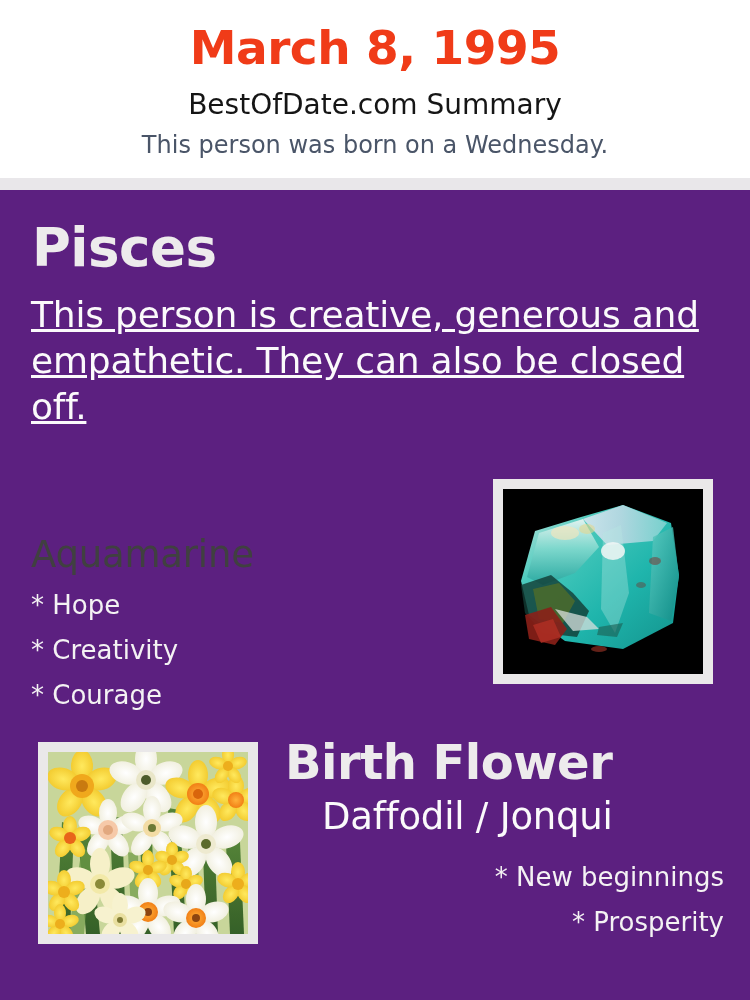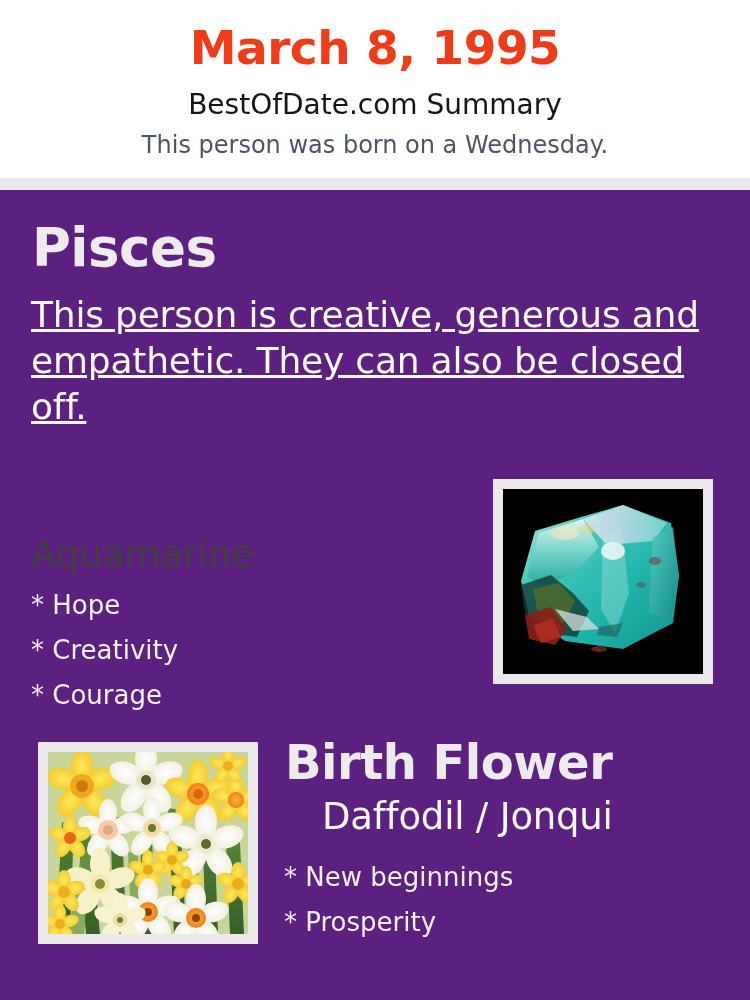--- a/index.html
+++ b/index.html
@@ -78,20 +78,21 @@
     letter-spacing:-0.5px; line-height:1.1;
   }
   .flower-name {
     position:absolute; left:284px; top:796px;
     font-size:37px; font-weight:400; color:#FBFAFB;
     letter-spacing:-0.2px; line-height:1.15;margin-left:38px;
   }
   .flower-traits {
     position:absolute; left:284px; top:855px; width:440px;
     list-style:none;
+    text-align:right;
   }
   .flower-traits li {
     font-size:26px; font-weight:400; color:#F4F2F3;
     line-height:45px; white-space:nowrap;
   }
 
   
   .frame { position:absolute; background:#EAE8E9; padding:10px; }
   .frame .inner { width:100%; height:100%; overflow:hidden; position:relative; }
 

